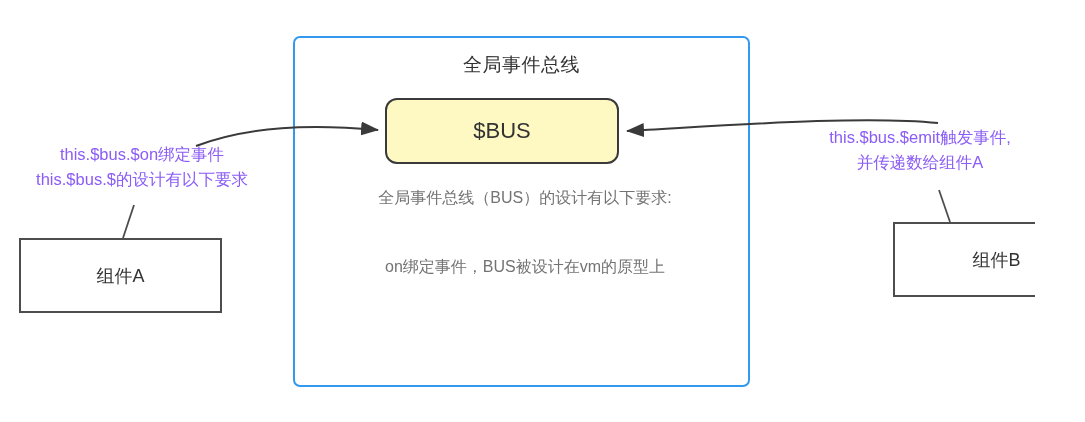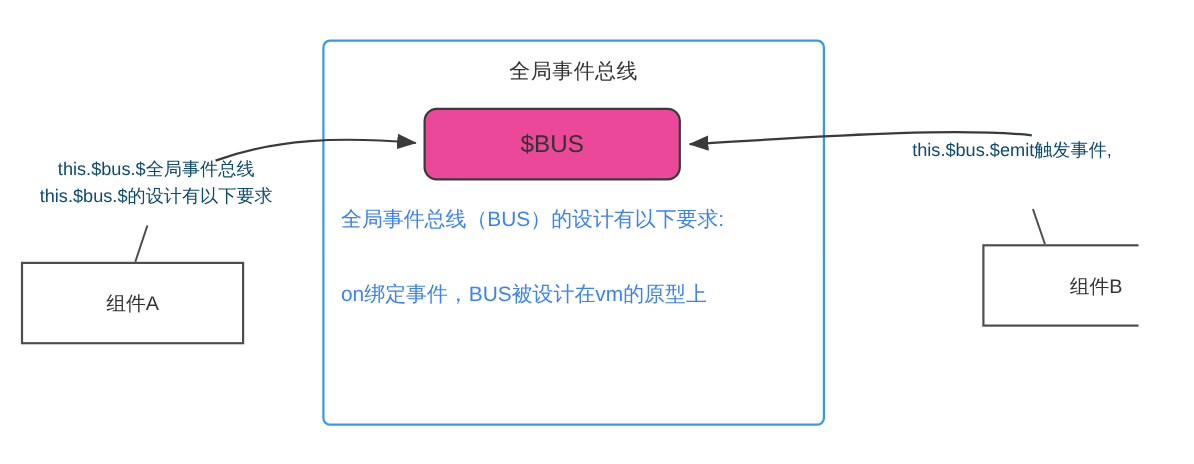--- a/index.html
+++ b/index.html
@@ -42,36 +42,37 @@
   
   .bus-box {
     position: absolute;
     left: 385px;
     top: 98px;
     width: 234px;
     height: 66px;
     border: 2px solid #3a3a3a;
     border-radius: 12px;
     box-sizing: border-box;
-    background: #ec4899;
+    background: #fef9c3;
     display: flex;
     align-items: center;
     justify-content: center;
     font-size: 22px;
     color: #333333;
   }
   
   .bus-body {
     position: absolute;
     left: 310px;
     top: 190px;
     width: 430px;
-    font-size: 19px;
-    color: #3b82f6;
+    font-size: 16px;
+    color: #737373;
     line-height: 1.0;
+    text-align: center;
   }
   .bus-body .line {
     height: 29px;
     white-space: nowrap;
   }
   .bus-body .gap {
     height: 20px;
   }
   
   .comp-box {
@@ -84,21 +85,21 @@
     justify-content: center;
     font-size: 18px;
     color: #333333;
   }
   .comp-a { left: 19px;  top: 238px; width: 203px; height: 75px; }
   .comp-b { left: 845px; top: 222px; width: 207px; height: 75px; margin-left: 48px; }
   
   .side-label {
     position: absolute;
     font-size: 16.5px;
-    color: #0c4a6e;
+    color: #8b5cf6;
     text-align: center;
     line-height: 25px;
     white-space: nowrap;
   }
   .label-left  { left: 18px;  top: 142px; width: 248px; }
   .label-right { left: 780px; top: 125px; width: 280px; }
   
   #wires {
     position: absolute;
     left: 0; top: 0;
@@ -129,26 +130,27 @@
 
   <div class="comp-box comp-a">
     <span>组件A</span>
   </div>
 
   <div class="comp-box comp-b">
     <span>组件B</span>
   </div>
 
   <div class="side-label label-left">
-    <div>this.$bus.$全局事件总线</div>
+    <div>this.$bus.$on绑定事件</div>
     <div>this.$bus.$的设计有以下要求</div>
   </div>
 
   <div class="side-label label-right">
     <div>this.$bus.$emit触发事件,</div>
+    <div>并传递数给组件A</div>
   </div>
 
   <svg id="wires" viewBox="0 0 1085 422">
     <defs>
       <marker id="arrowhead" markerWidth="9" markerHeight="7" refX="8.5" refY="3.5" orient="auto" markerUnits="strokeWidth">
         <polygon points="0 0, 9 3.5, 0 7" fill="#3a3a3a"></polygon>
       </marker>
     </defs>
 
     <path d="M 196 146 C 250 126, 310 124, 378 130" fill="none" stroke="#3a3a3a" stroke-width="2" marker-end="url(#arrowhead)"></path>

